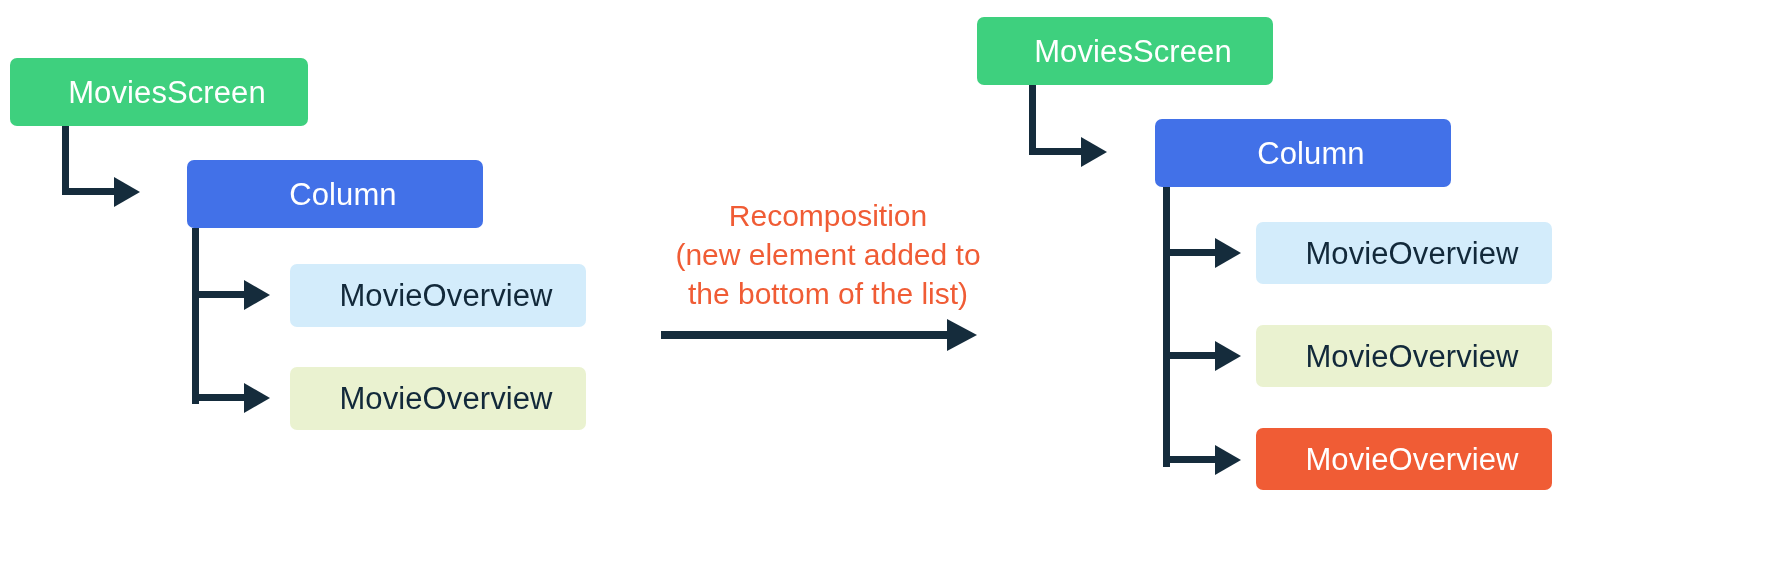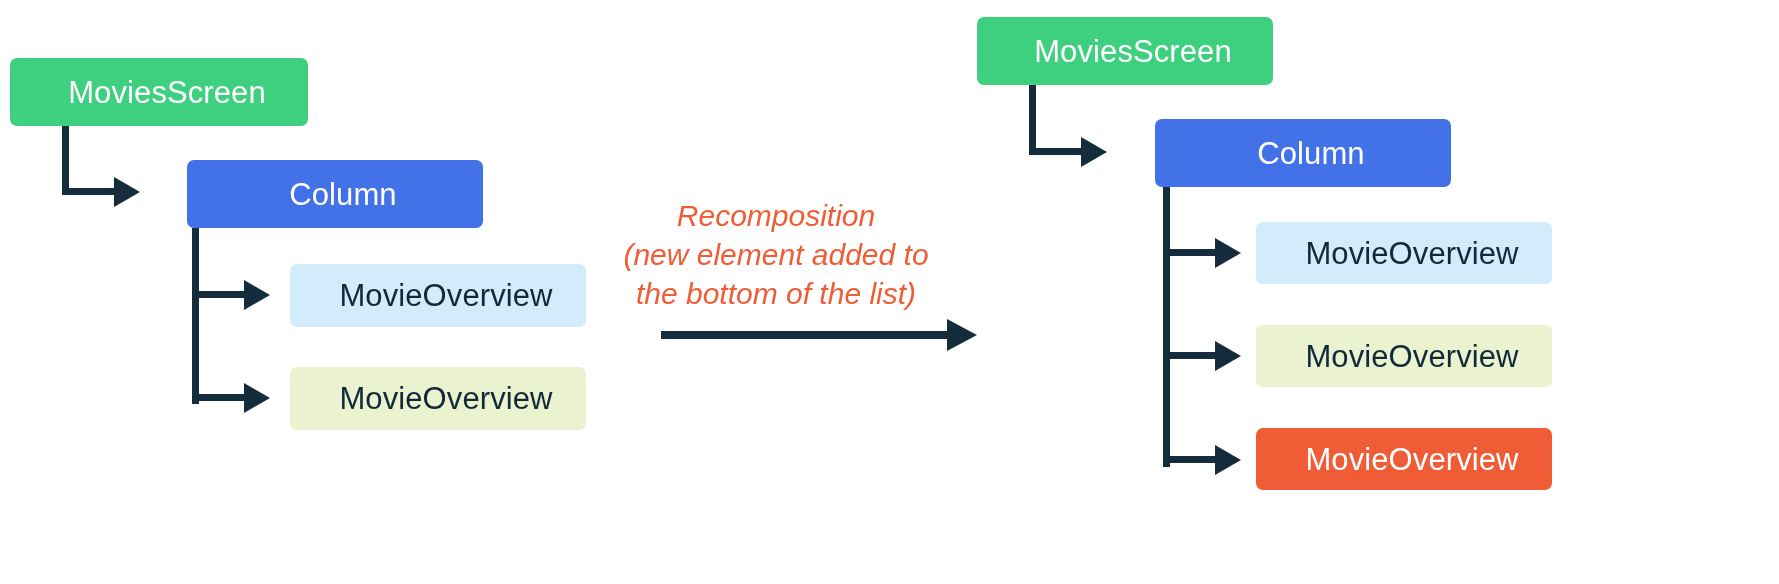--- a/index.html
+++ b/index.html
@@ -99,21 +99,21 @@
   <div class="node node-lblue" style="left:290px; top:264px; width:296px; height:63px;">
     <span>MovieOverview</span>
   </div>
 
   <div class="conn conn-h" style="left:192px; top:394px; width:52px; height:7px;"></div>
   <div class="arrowhead" style="left:244px; top:382.5px;"></div>
   <div class="node node-lgreen" style="left:290px; top:367px; width:296px; height:63px;">
     <span>MovieOverview</span>
   </div>
 
-  <div class="mid-label" style="left:616px; top:196px; width:320px;font-style:italic;">Recomposition
+  <div class="mid-label" style="left:668px; top:196px; width:320px;">Recomposition
 (new element added to
 the bottom of the list)</div>
 
   <div class="big-arrow-line" style="left:661px; top:331px; width:296px;"></div>
   <div class="big-arrow-head" style="left:947px; top:319px;"></div>
 
   <div class="node node-green" style="left:977px; top:17px; width:296px; height:68px;">
     <span>MoviesScreen</span>
   </div>
 

